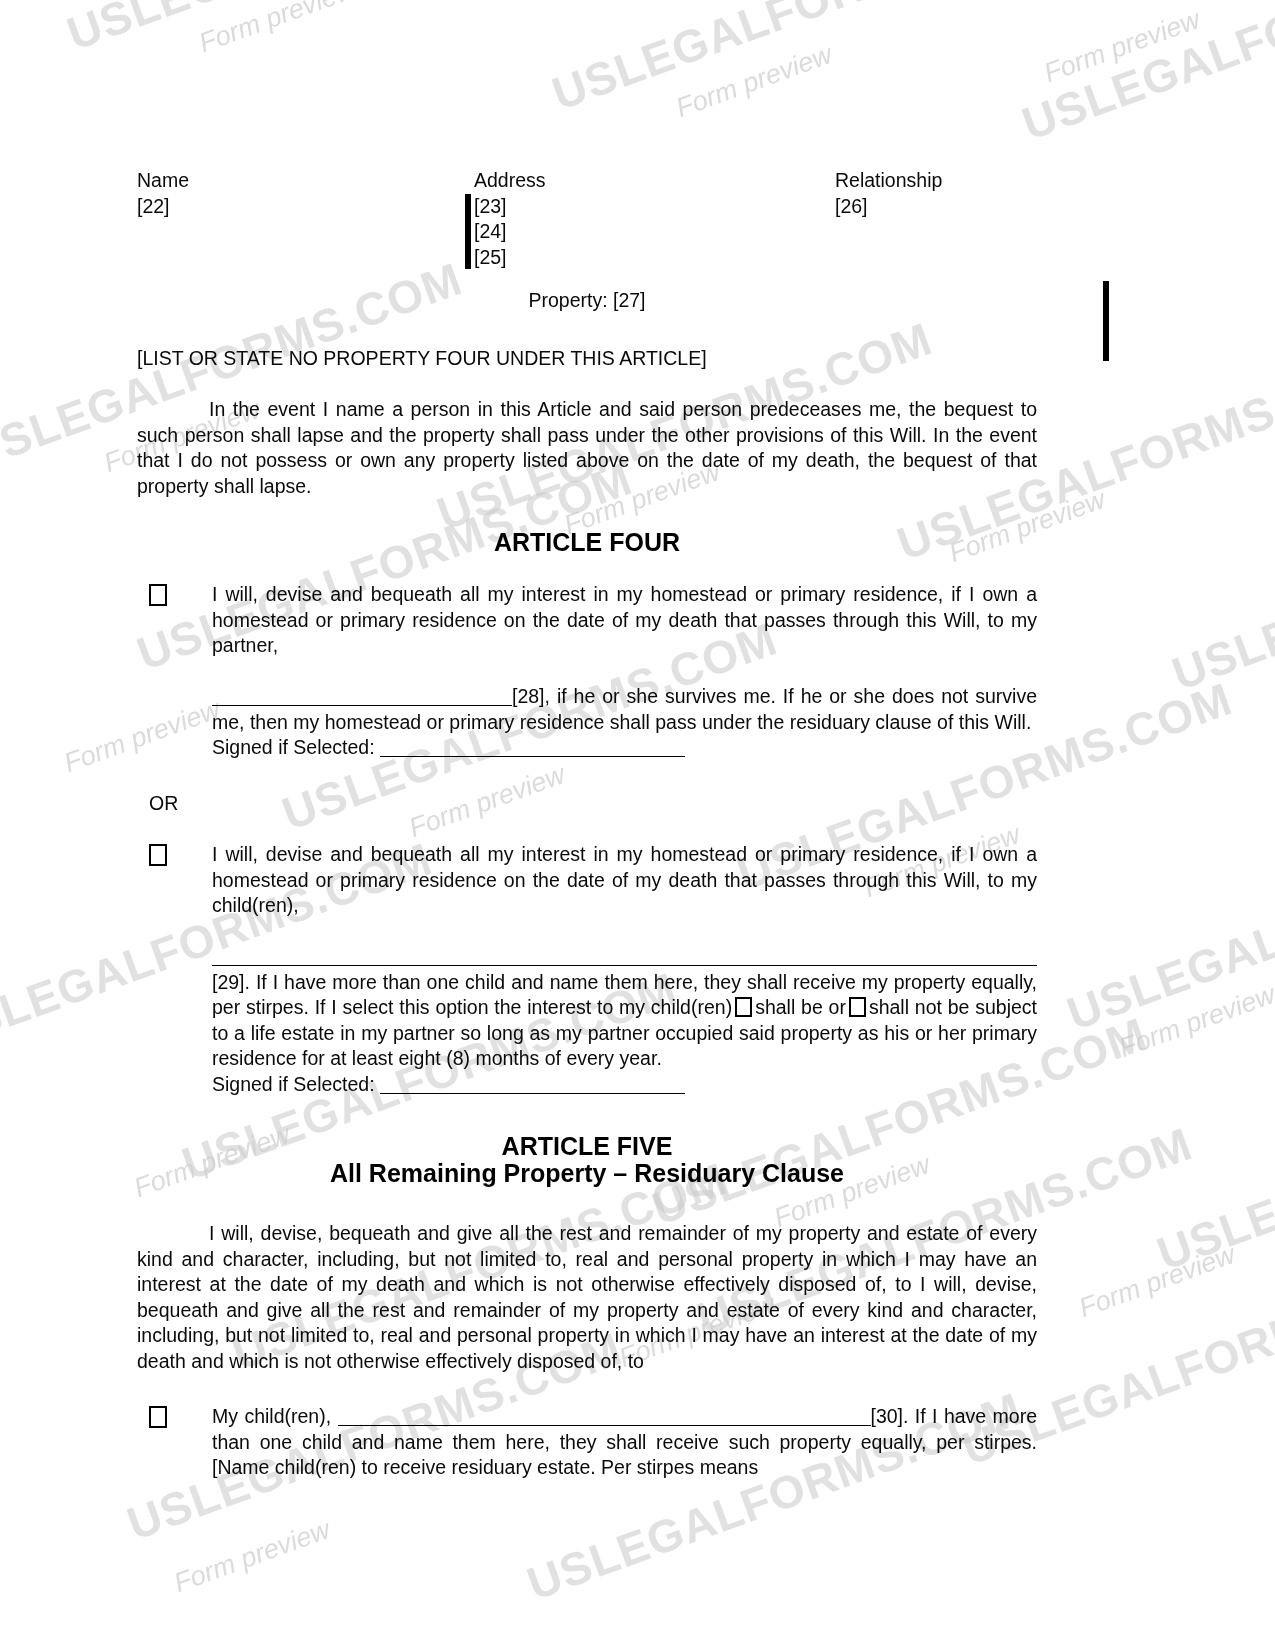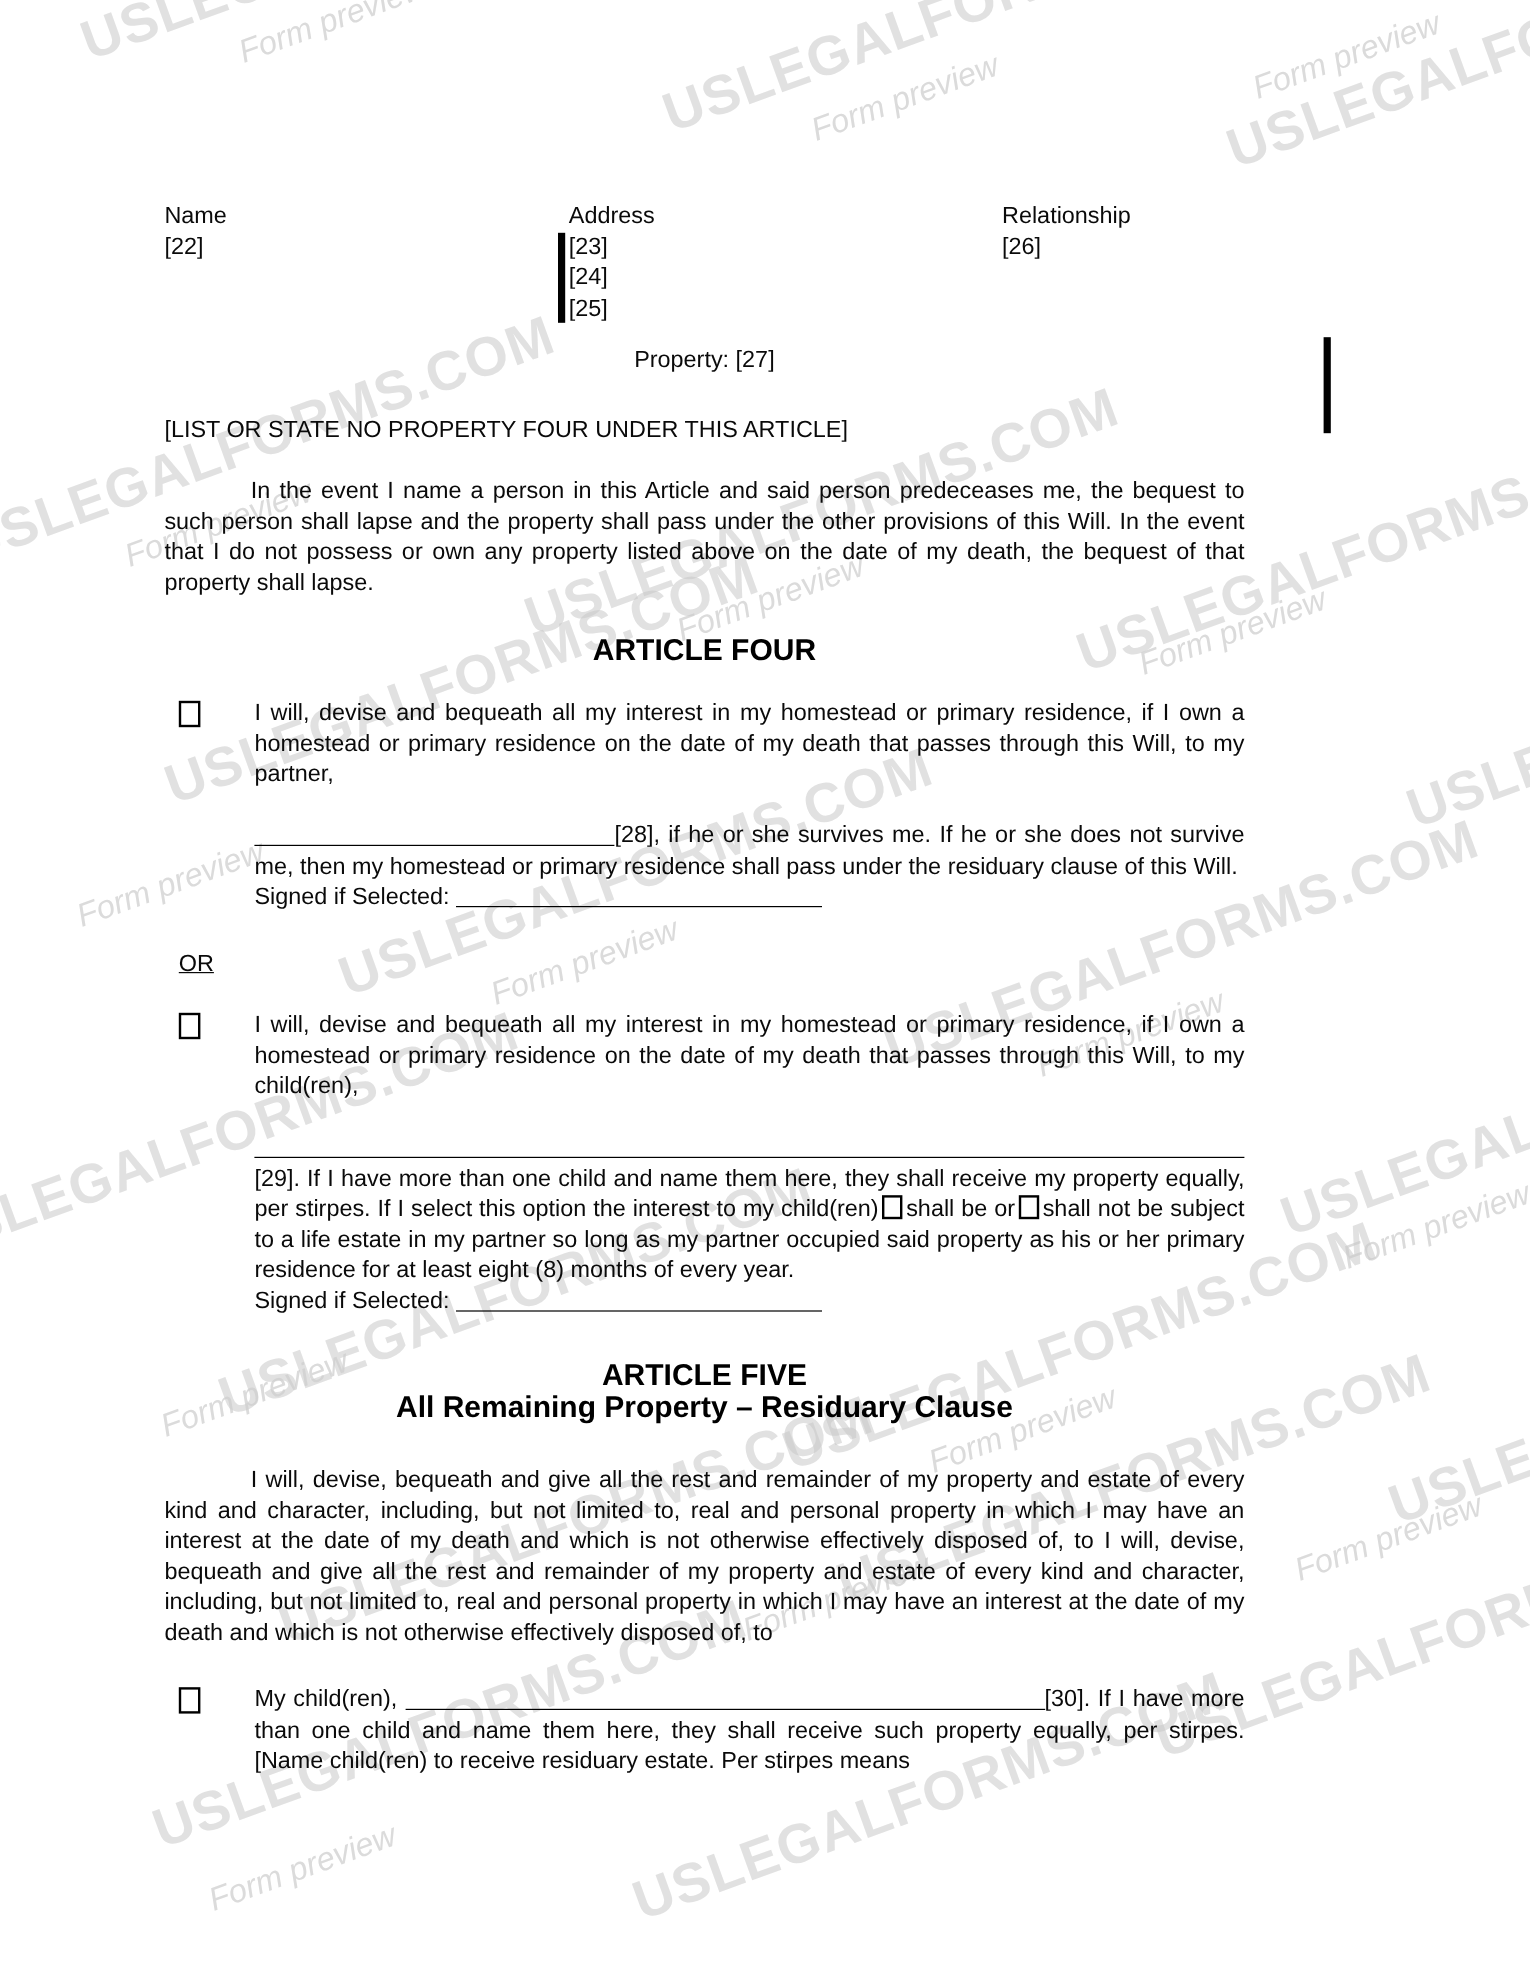--- a/index.html
+++ b/index.html
@@ -162,21 +162,21 @@
     height: 18px;
     vertical-align: -3px;
   }
   .blank-28 { width: 300px; }
   .blank-29 { width: 100%; }
   .blank-30 { width: 533px; }
   .blank-sign { width: 305px; }
 
   .signed-line { margin-top: 0; }
 
-  .or-line { margin-top: 30px; padding-left: 12px; text-decoration: underline; }
+  .or-line { margin-top: 30px; padding-left: 12px; }
 
   
   #footer {
     position: absolute;
     left: 0;
     bottom: 0;
     width: 1275px;
     height: 130px;
     z-index: 10;
   }

